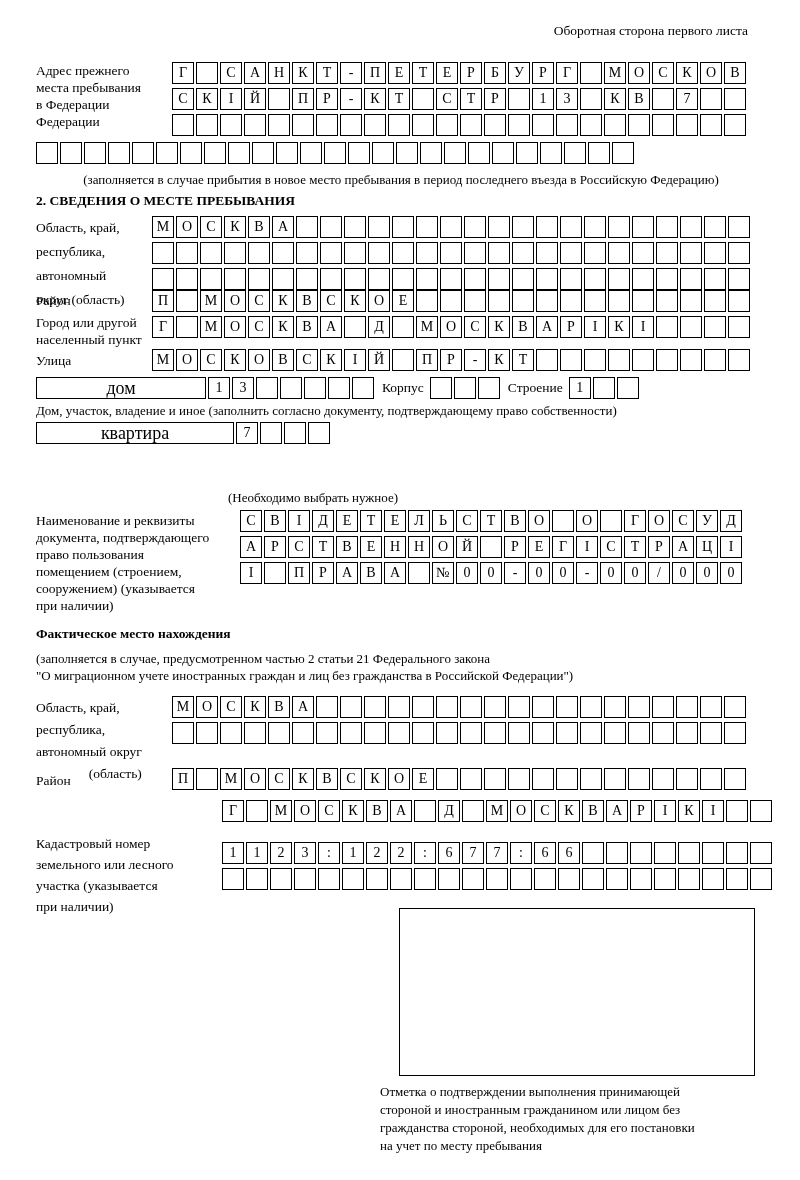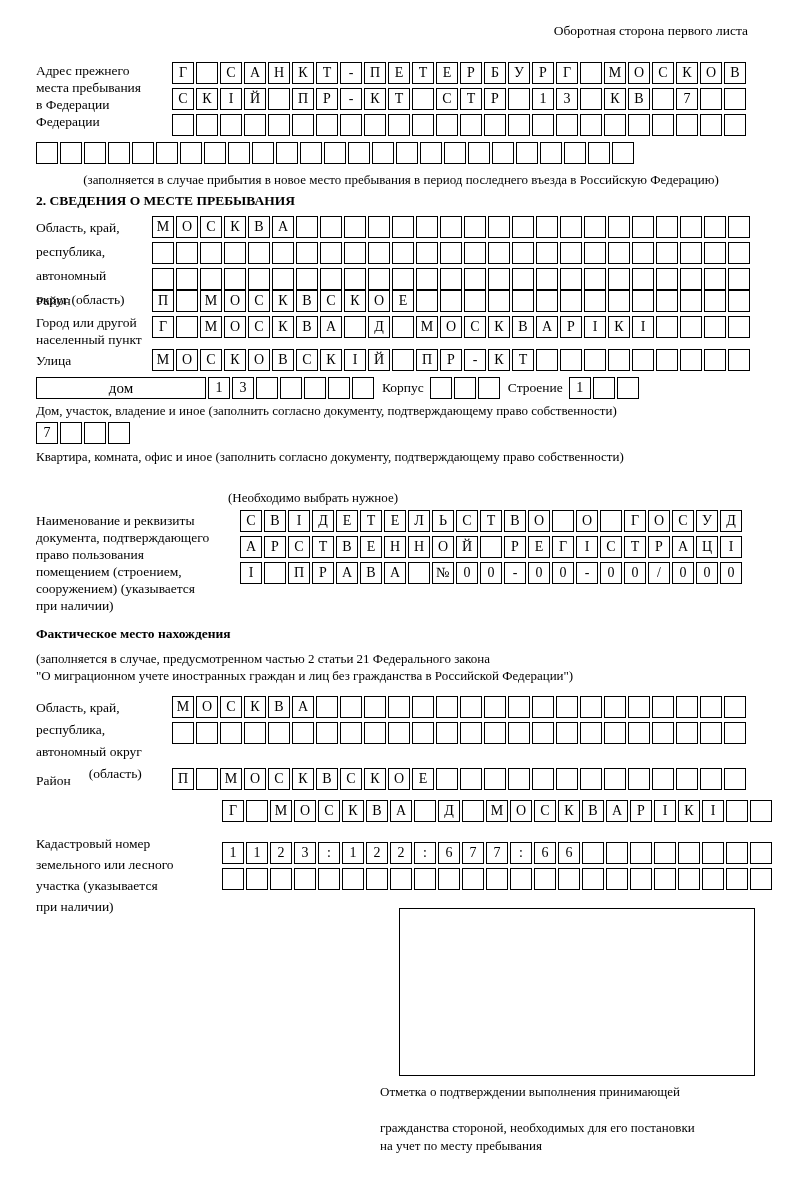--- a/index.html
+++ b/index.html
@@ -50,21 +50,21 @@
     font-size: 14px;
     line-height: 20px;
     font-family: "Liberation Serif", serif;
     background: #fff;
   }
 
   .wide-box {
     border: 1px solid #000;
     box-sizing: border-box;
     height: 22px;
-    font-size: 15px;
+    font-size: 18px;
     line-height: 20px;
     text-align: center;
     margin-right: 2px;
     background: #fff;
   }
 
   .row { display: flex; align-items: center; }
 
   .inline-lbl {
     font-size: 13.5px;
@@ -415,27 +415,27 @@
     <div class="cell"></div>
     <div class="inline-lbl">Строение</div>
     <div class="cell">1</div>
     <div class="cell"></div>
     <div class="cell"></div>
   </div>
 
   <div class="abs note" style="left:36px; top:403px;">Дом, участок, владение и иное (заполнить согласно документу, подтверждающему право собственности)</div>
 
   <div class="abs row" style="left:36px; top:422px;">
+    <div class="wide-box" style="width:198px;">квартира</div>
     <div class="cell">7</div>
     <div class="cell"></div>
     <div class="cell"></div>
     <div class="cell"></div>
   </div>
 
-  <div class="abs note" style="left:36px; top:449px;">Квартира, комната, офис и иное (заполнить согласно документу, подтверждающему право собственности)</div>
 
   <div class="abs note" style="left:228px; top:490px;">(Необходимо выбрать нужное)</div>
 
   <div class="abs lbl" style="left:36px; top:512px;">
     <div>Наименование и реквизиты</div>
     <div>документа, подтверждающего</div>
     <div>право пользования</div>
     <div>помещением (строением,</div>
     <div>сооружением) (указывается</div>
     <div>при наличии)</div>
@@ -687,16 +687,17 @@
     <div class="cell"></div>
     <div class="cell"></div>
     <div class="cell"></div>
     <div class="cell"></div>
     <div class="cell"></div>
   </div>
 
   <div class="abs bigbox" style="left:399px; top:908px; width:356px; height:168px;"></div>
 
   <div class="abs note center" style="left:380px; top:1084px; width:390px;">Отметка о подтверждении выполнения принимающей</div>
+  <div class="abs note center" style="left:380px; top:1102px; width:390px;">стороной и иностранным гражданином или лицом без</div>
   <div class="abs note center" style="left:380px; top:1120px; width:390px;">гражданства стороной, необходимых для его постановки</div>
   <div class="abs note center" style="left:380px; top:1138px; width:390px;">на учет по месту пребывания</div>
 
 </div>
 
 </body></html>

